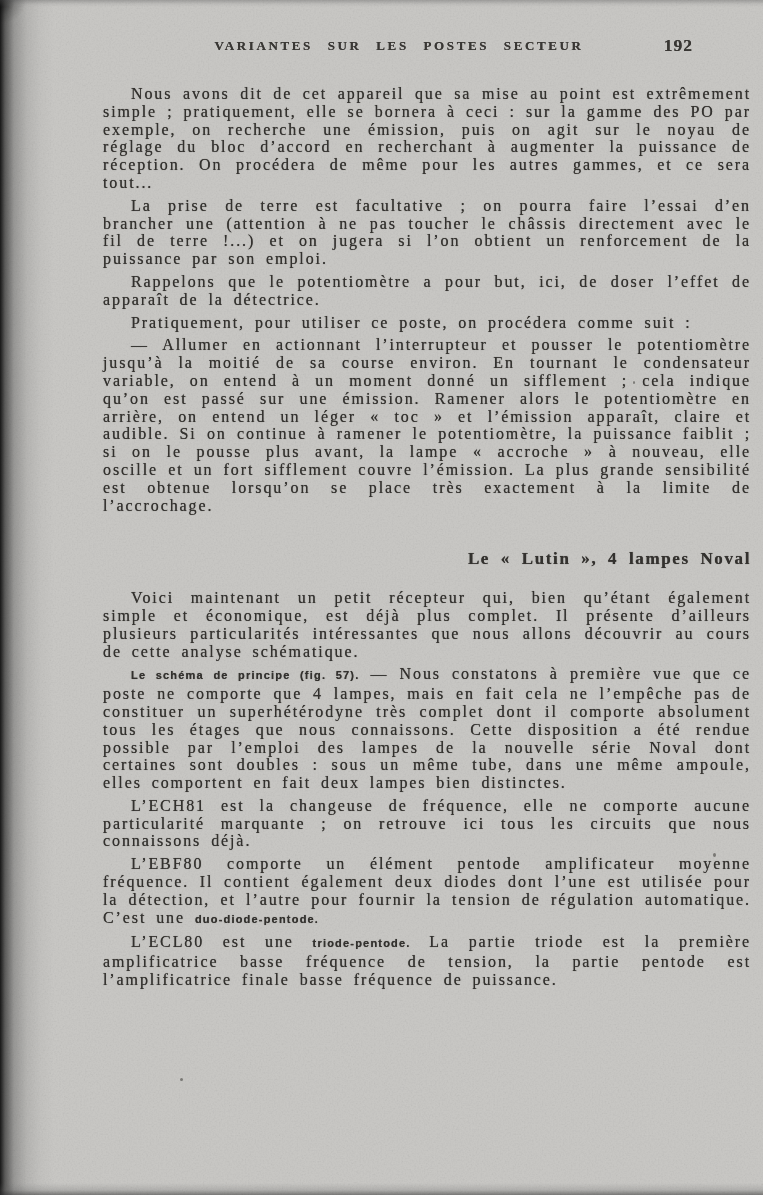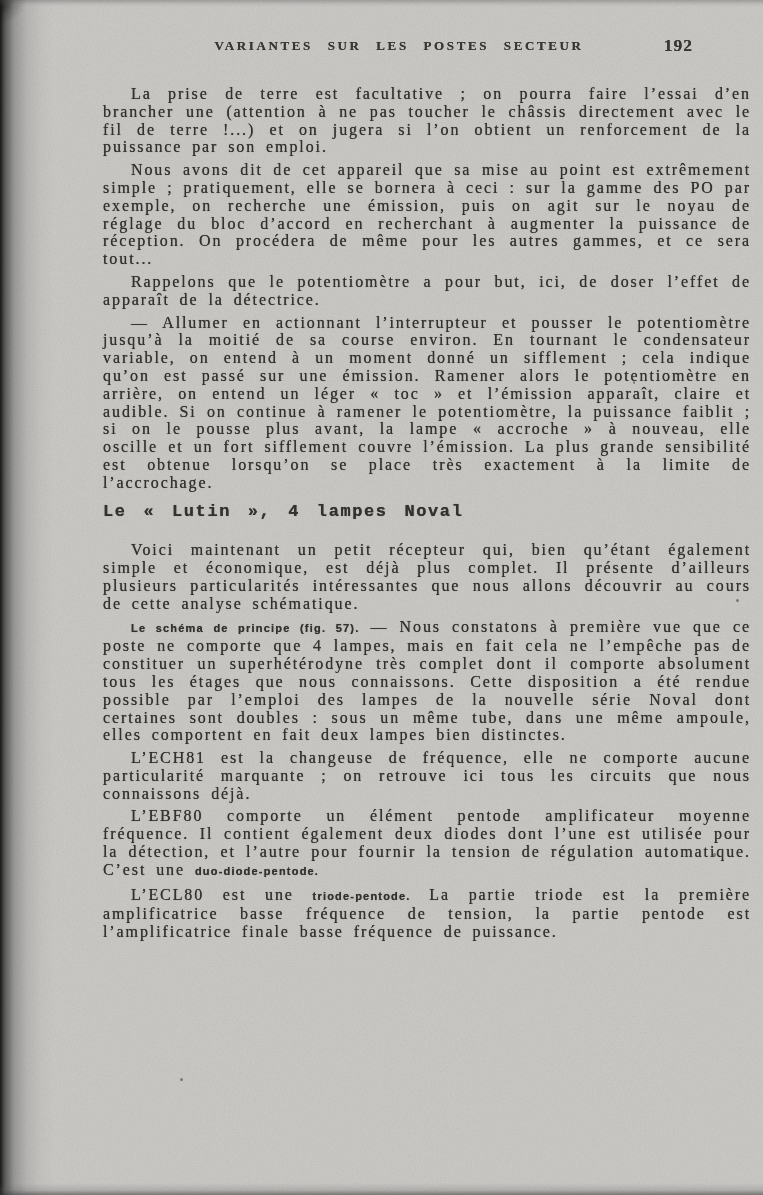--- a/index.html
+++ b/index.html
@@ -75,23 +75,23 @@
     font-size:16px;line-height:17.8px;
     letter-spacing:1.9px;word-spacing:4px;
     text-align:justify;
     hyphens:auto;-webkit-hyphens:auto;
     text-shadow:0 0 .7px rgba(52,50,47,.85);
   }
   .body-text p{
     margin:0 0 5px 0;text-indent:28px;
   }
   .section-heading{
-    margin:11px 0 21px 0;
-    text-align:left;text-indent:0;
-    font-family:Liberation Mono, monospace;
+    margin:36px 0 21px 0;
+    text-align:right;text-indent:0;
+    font-family:Liberation Serif, serif;
     font-weight:bold;font-size:17px;
     letter-spacing:1.6px;word-spacing:5px;
     color:var(--ink);
     text-shadow:0 0 .7px rgba(52,50,47,.9);
   }
   .body-text strong{
     font-family:"Liberation Sans","DejaVu Sans",sans-serif;
     font-weight:bold;font-size:11px;letter-spacing:1.2px;
   }
 </style>
@@ -100,23 +100,24 @@
 
 <div class="scan">
 
   <div class="page-inner">
     <header class="running-head">
       <span class="head-title">Variantes sur les postes secteur</span>
       <span class="page-num">192</span>
     </header>
 
     <main class="body-text">
+        <p><span>Nous avons dit de cet appareil que sa mise au point est extrêmement simple&nbsp;; pratiquement, elle se bornera à ceci&nbsp;: sur la gamme des PO par exemple, on recherche une émission, puis on agit sur le noyau de réglage du bloc d’accord en recherchant à augmenter la puissance de réception. On procédera de même pour les autres gammes, et ce sera tout...</span></p>
         <p><span>La prise de terre est facultative&nbsp;; on pourra faire l’essai d’en brancher une (attention à ne pas toucher le châssis directement avec le fil de terre&nbsp;!...) et on jugera si l’on obtient un renforcement de la puissance par son emploi.</span></p>
-        <p><span>Nous avons dit de cet appareil que sa mise au point est extrêmement simple&nbsp;; pratiquement, elle se bornera à ceci&nbsp;: sur la gamme des PO par exemple, on recherche une émission, puis on agit sur le noyau de réglage du bloc d’accord en recherchant à augmenter la puissance de réception. On procédera de même pour les autres gammes, et ce sera tout...</span></p>
         <p><span>Rappelons que le potentiomètre a pour but, ici, de doser l’effet de apparaît de la détectrice.</span></p>
+        <p><span>Pratiquement, pour utiliser ce poste, on procédera comme suit&nbsp;:</span></p>
         <p><span>— Allumer en actionnant l’interrupteur et pousser le potentiomètre jusqu’à la moitié de sa course environ. En tournant le condensateur variable, on entend à un moment donné un sifflement&nbsp;; cela indique qu’on est passé sur une émission. Ramener alors le potentiomètre en arrière, on entend un léger «&nbsp;toc&nbsp;» et l’émission apparaît, claire et audible. Si on continue à ramener le potentiomètre, la puissance faiblit&nbsp;; si on le pousse plus avant, la lampe «&nbsp;accroche&nbsp;» à nouveau, elle oscille et un fort sifflement couvre l’émission. La plus grande sensibilité est obtenue lorsqu’on se place très exactement à la limite de l’accrochage.</span></p>
         <h2 class="section-heading">Le «&nbsp;Lutin&nbsp;», 4 lampes Noval</h2>
         <p><span>Voici maintenant un petit récepteur qui, bien qu’étant également simple et économique, est déjà plus complet. Il présente d’ailleurs plusieurs particularités intéressantes que nous allons découvrir au cours de cette analyse schématique.</span></p>
         <p><strong>Le schéma de principe (fig. 57).</strong><span> — Nous constatons à première vue que ce poste ne comporte que 4 lampes, mais en fait cela ne l’empêche pas de constituer un superhétérodyne très complet dont il comporte absolument tous les étages que nous connaissons. Cette disposition a été rendue possible par l’emploi des lampes de la nouvelle série Noval dont certaines sont doubles&nbsp;: sous un même tube, dans une même ampoule, elles comportent en fait deux lampes bien distinctes.</span></p>
         <p><span>L’ECH81 est la changeuse de fréquence, elle ne comporte aucune particularité marquante&nbsp;; on retrouve ici tous les circuits que nous connaissons déjà.</span></p>
         <p><span>L’EBF80 comporte un élément pentode amplificateur moyenne fréquence. Il contient également deux diodes dont l’une est utilisée pour la détection, et l’autre pour fournir la tension de régulation automatique. C’est une </span><strong>duo-diode-pentode.</strong></p>
         <p><span>L’ECL80 est une </span><strong>triode-pentode.</strong><span> La partie triode est la première amplificatrice basse fréquence de tension, la partie pentode est l’amplificatrice finale basse fréquence de puissance.</span></p>
       </main>
   </div>
 

